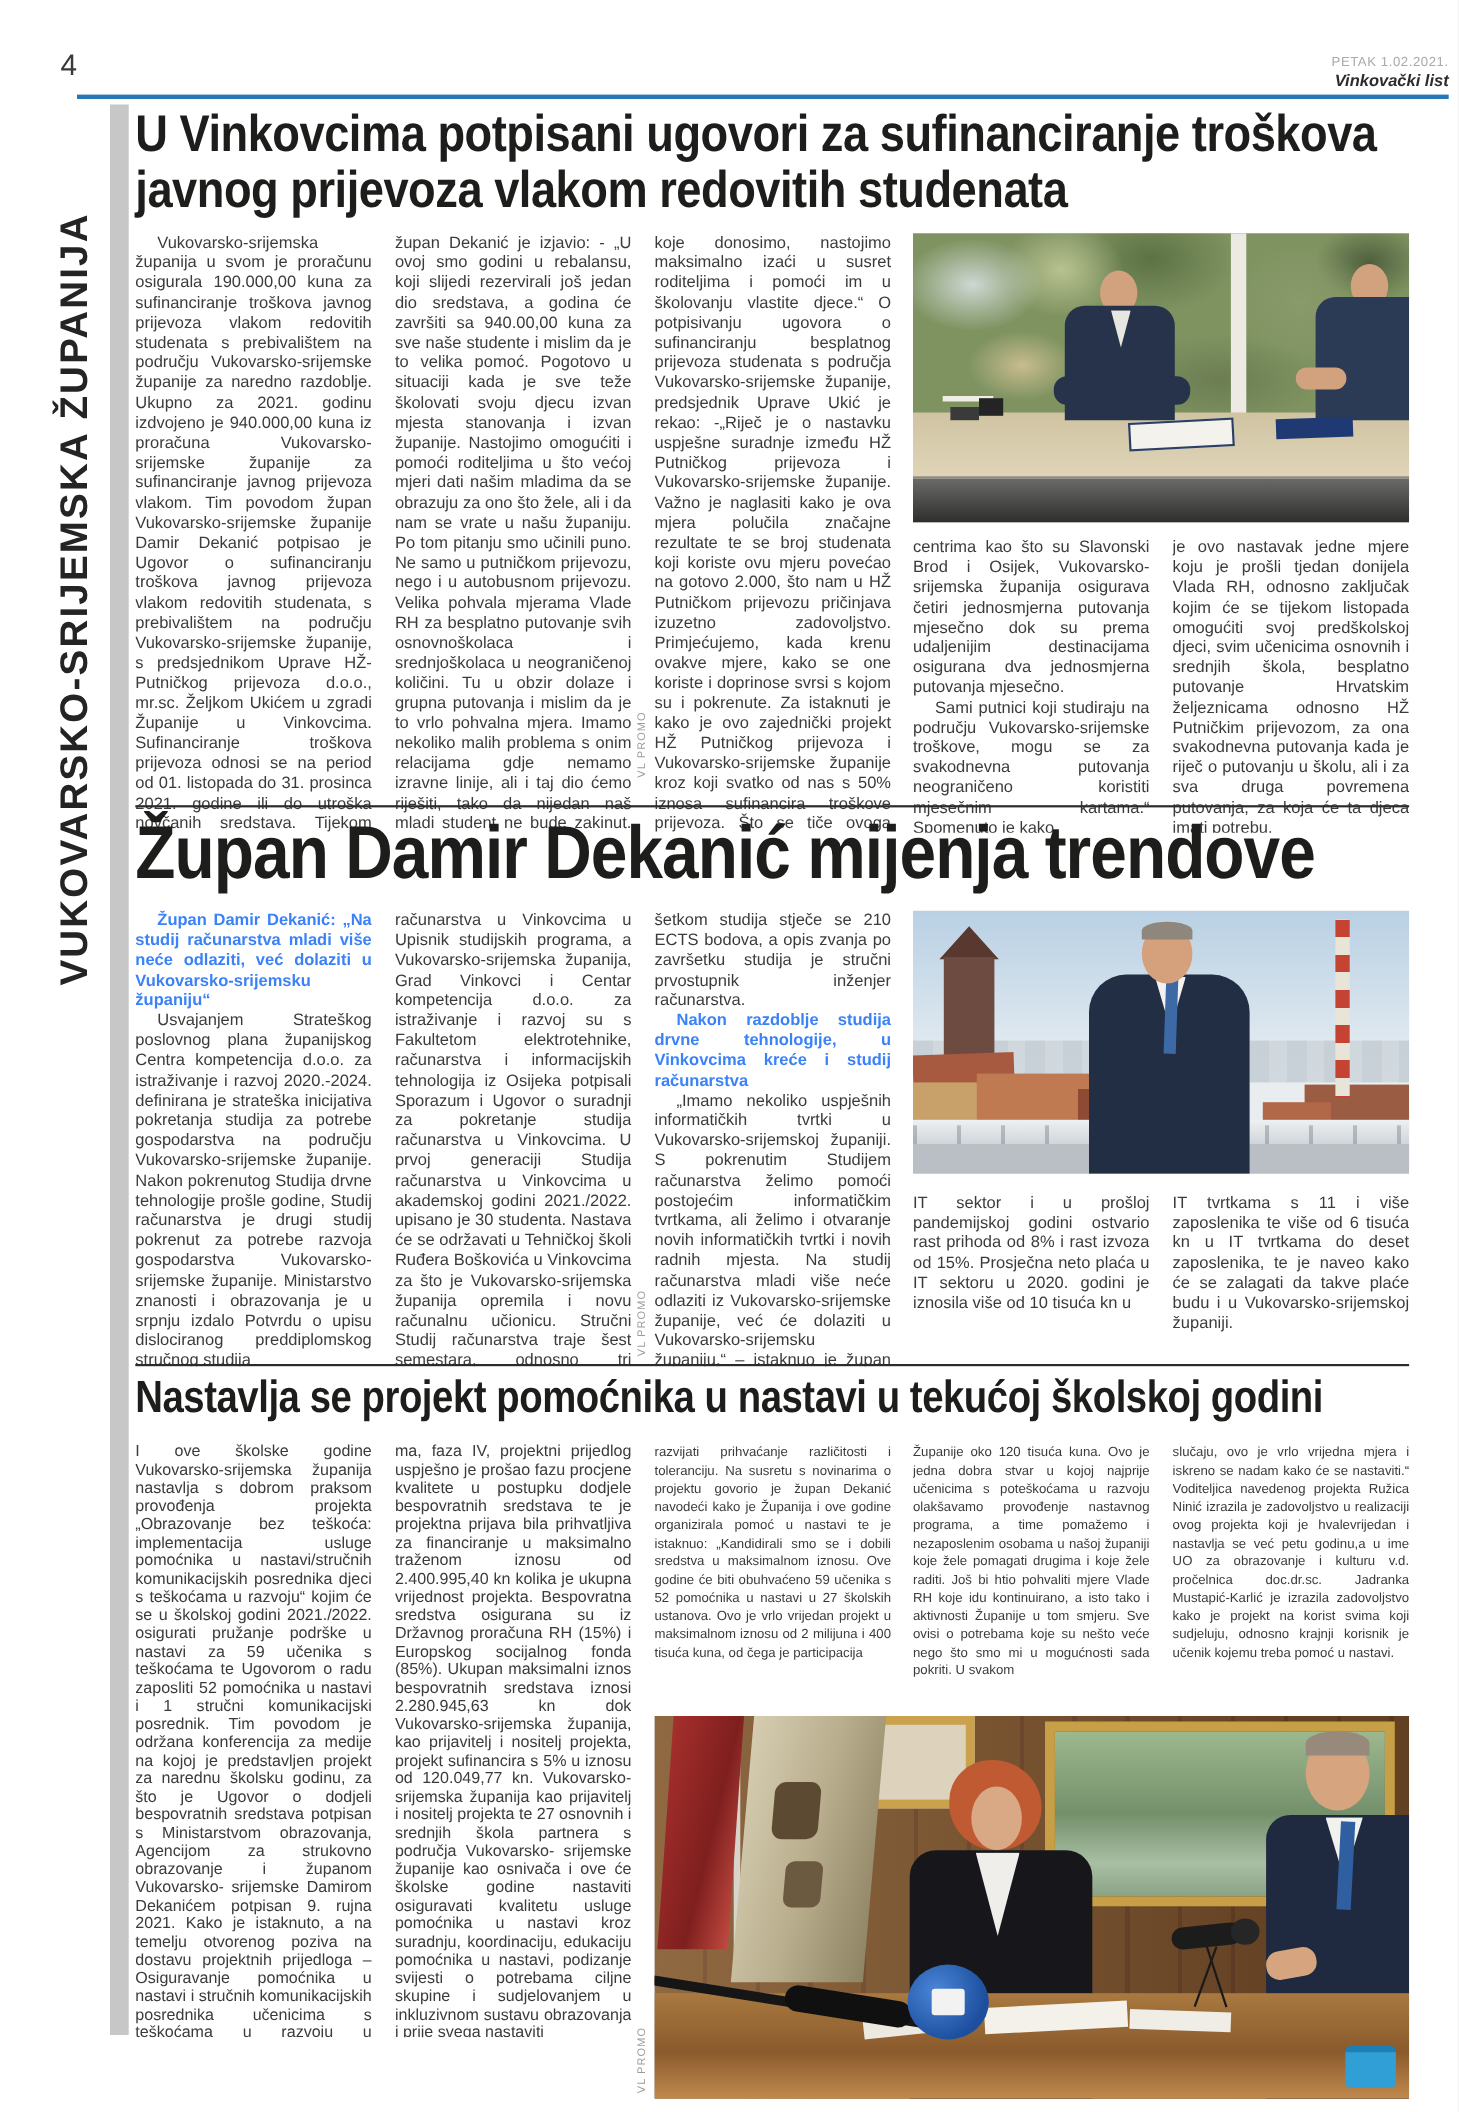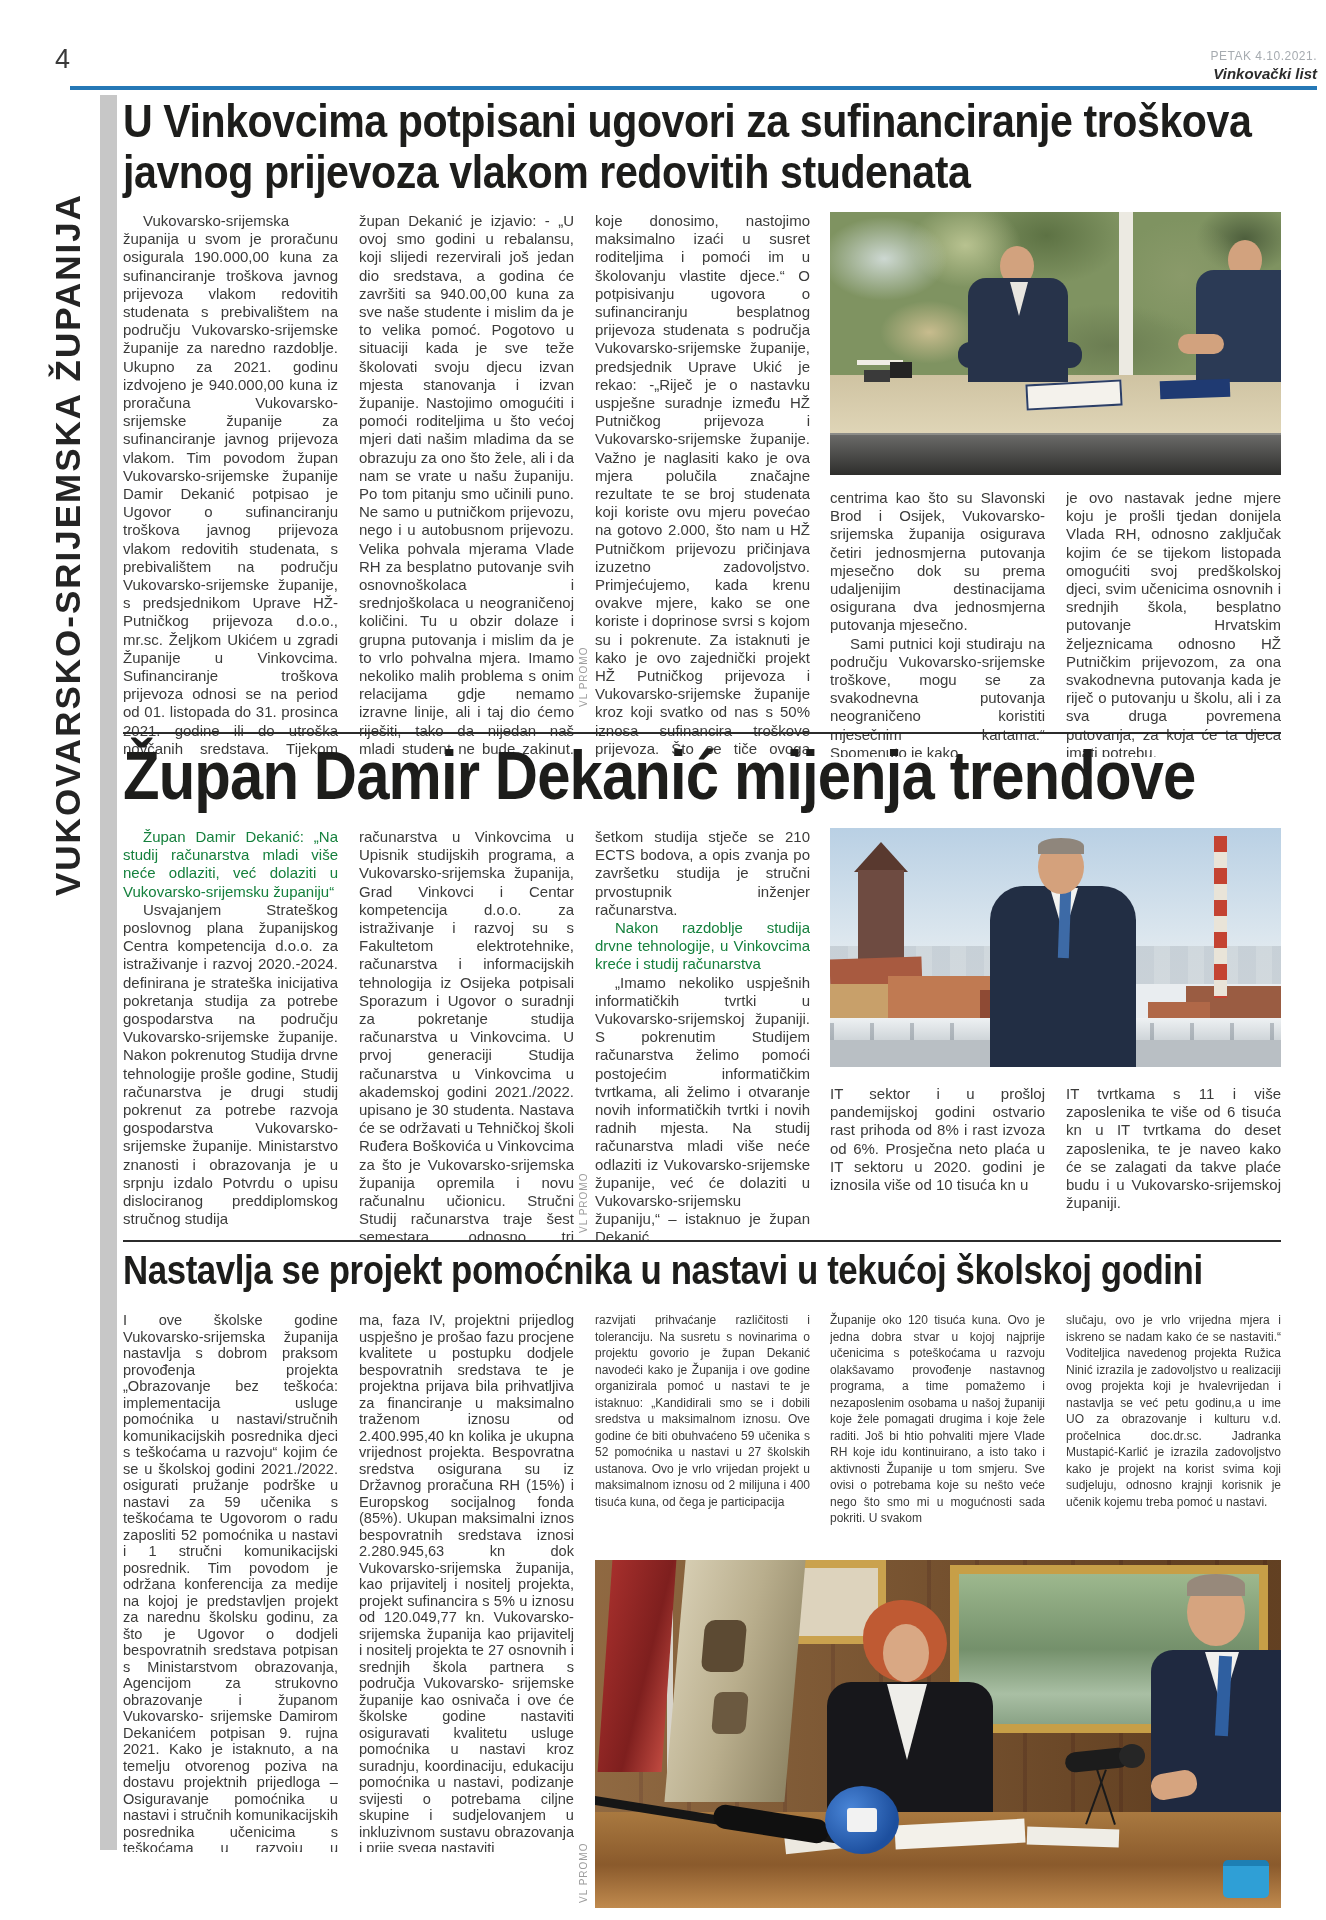--- a/index.html
+++ b/index.html
@@ -21,21 +21,21 @@
   #h1{left:123px;top:95px;width:1320px;font-size:47px;line-height:51px;letter-spacing:-.5px;transform:scaleX(.875);}
   #h2{left:123px;top:736px;font-size:68px;letter-spacing:-1px;white-space:nowrap;transform:scaleX(.88);}
   #h3{left:123px;top:1247px;font-size:41px;letter-spacing:-.5px;white-space:nowrap;transform:scaleX(.85);}
   .hr{position:absolute;left:123px;width:1158px;height:2px;background:#2b2b2b;}
   #hr1{top:732px;} #hr2{top:1240px;}
   
   .col{position:absolute;width:215px;text-align:justify;font-size:15px;line-height:18.2px;
        color:#3b3b3a;overflow:hidden;}
   .col p{margin:0;}
   .col p.ind{text-indent:20px;}
-  .col p.bold{font-weight:400;color:#15803d;}
+  .col p.bold{font-weight:700;color:#3b82f6;}
   .c1{left:123px;} .c2{left:359px;} .c3{left:595px;} .c4{left:830px;} .c5{left:1066px;}
   .a1col{top:212px;height:546px;}
   .a1colb{top:489px;height:268px;}
   .a2col{top:828px;height:414px;}
   .a2colb{top:1085px;height:158px;}
   .a3col{top:1312px;height:540px;font-size:14.6px;line-height:16.5px;}
   .a3cols{top:1312px;height:248px;font-size:12px;line-height:16.5px;}
   
   .credit{position:absolute;writing-mode:vertical-rl;transform:rotate(180deg);
           font-size:10px;color:#9c9c9c;letter-spacing:1px;height:85px;}
@@ -47,21 +47,21 @@
   #photo3{left:595px;top:1560px;width:686px;height:348px;}
   .abs{position:absolute;}
 </style>
 </head>
 <body>
 
 <div id="page">
 
   <div id="pageno">4</div>
   <div id="header-right">
-    <div class="date">PETAK 4.10.2021.</div>
+    <div class="date">PETAK 1.02.2021.</div>
     <div class="pub">Vinkovački list</div>
   </div>
   <div id="bluerule"></div>
 
   <div id="vtitle">VUKOVARSKO-SRIJEMSKA ŽUPANIJA</div>
   <div id="graybar"></div>
 
   <div id="h1" class="headline">U Vinkovcima potpisani ugovori za sufinanciranje troškova javnog prijevoza vlakom redovitih studenata</div>
 
   <div class="col c1 a1col">
@@ -144,21 +144,21 @@
     <div class="abs" style="left:0;right:0;top:195px;height:17px;background:repeating-linear-gradient(90deg,rgba(120,130,140,.45) 0 4px,rgba(0,0,0,0) 4px 40px);"></div>
     <div class="abs" style="left:0;right:0;top:212px;height:27px;background:#b9bfc4;"></div>
     <div class="abs" style="left:160px;top:58px;width:146px;height:181px;border-radius:34px 34px 0 0;background:#222e44;"></div>
     <div class="abs" style="left:220px;top:60px;width:28px;height:48px;background:#f2f2f0;clip-path:polygon(0 0,100% 0,50% 100%);"></div>
     <div class="abs" style="left:229px;top:62px;width:11px;height:68px;background:#3d6aa6;transform:rotate(2deg);"></div>
     <div class="abs" style="left:208px;top:12px;width:46px;height:54px;border-radius:50%;background:#d4a17c;"></div>
     <div class="abs" style="left:208px;top:10px;width:46px;height:16px;border-radius:50% 50% 0 0;background:#8f867c;"></div>
   </div>
 
   <div class="col c4 a2colb">
-    <p>IT sektor i u prošloj pandemijskoj godini ostvario rast prihoda od 8% i rast izvoza od 6%. Prosječna neto plaća u IT sektoru u 2020. godini je iznosila više od 10 tisuća kn u</p>
+    <p>IT sektor i u prošloj pandemijskoj godini ostvario rast prihoda od 8% i rast izvoza od 15%. Prosječna neto plaća u IT sektoru u 2020. godini je iznosila više od 10 tisuća kn u</p>
   </div>
   <div class="col c5 a2colb">
     <p>IT tvrtkama s 11 i više zaposlenika te više od 6 tisuća kn u IT tvrtkama do deset zaposlenika, te je naveo kako će se zalagati da takve plaće budu i u Vukovarsko-srijemskoj županiji.</p>
   </div>
   <div id="credit2" class="credit">VL PROMO</div>
 
   <div id="hr2" class="hr"></div>
 
   <div id="h3" class="headline">Nastavlja se projekt pomoćnika u nastavi u tekućoj školskoj godini</div>
 

